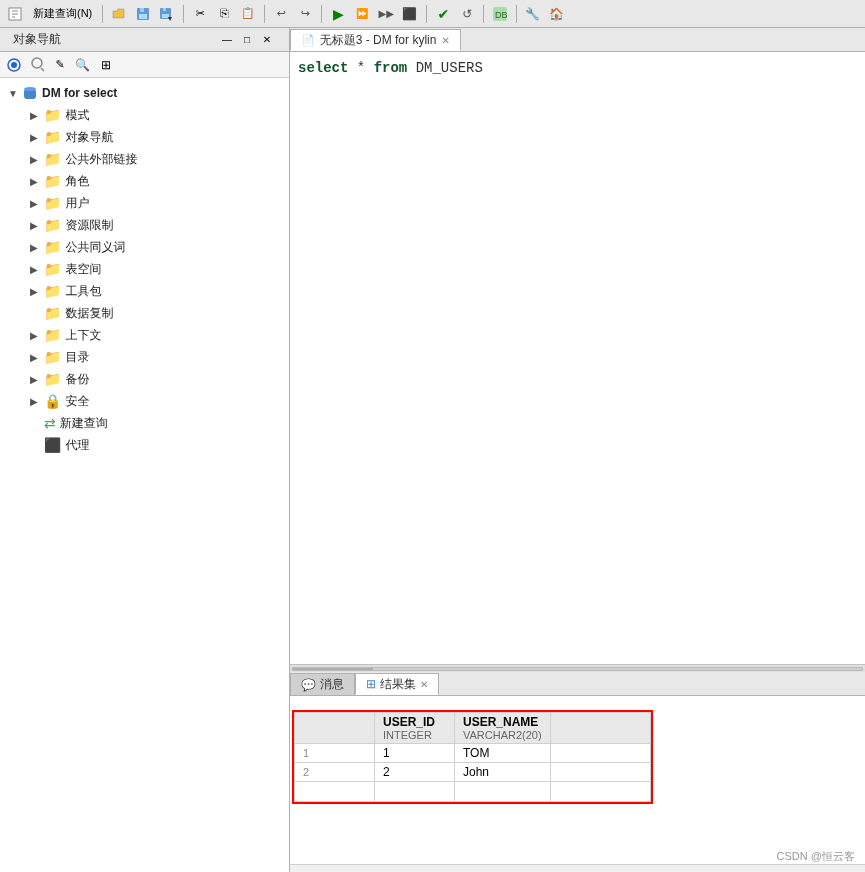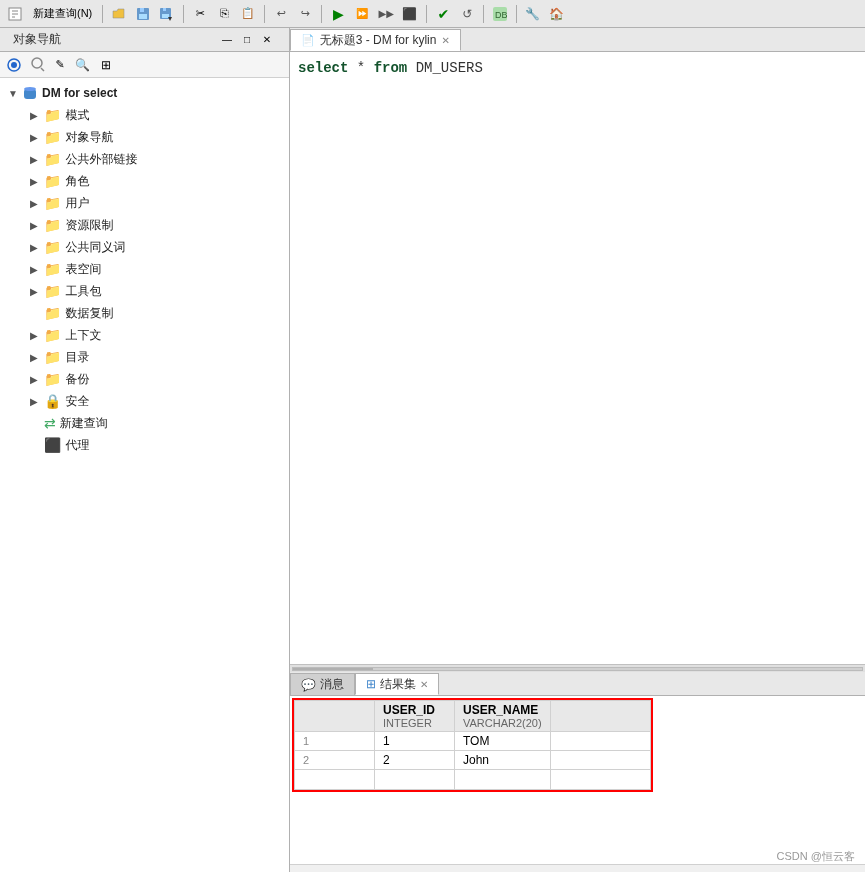--- a/index.html
+++ b/index.html
@@ -176,20 +176,21 @@
       border-left: 1px solid #b0b0b0;
       border-right: 1px solid #b0b0b0;
       border-bottom: 1px solid #fff;
     }
 
     
     .results-container {
       flex: 1;
       overflow: auto;
       padding: 4px;
+      margin-top: 12px;
     }
     .results-table {
       border-collapse: collapse;
       font-size: 12px;
       width: auto;
     }
     .results-table th, .results-table td {
       border: 1px solid #d0d0d0;
       padding: 2px 8px;
       text-align: left;

